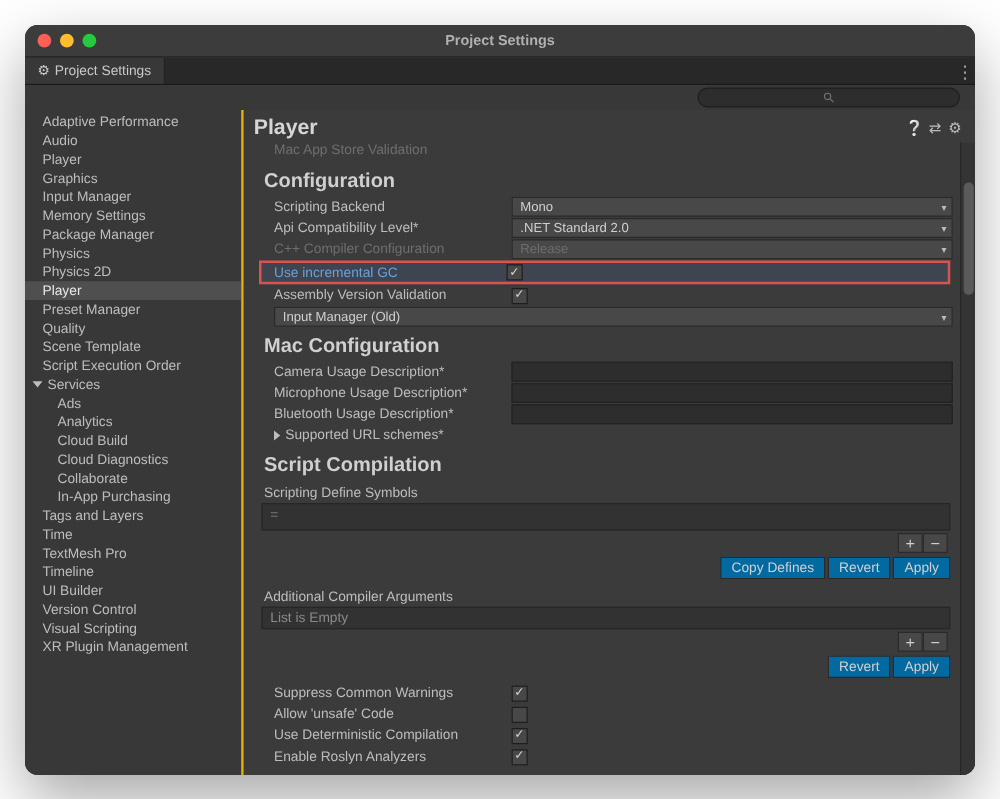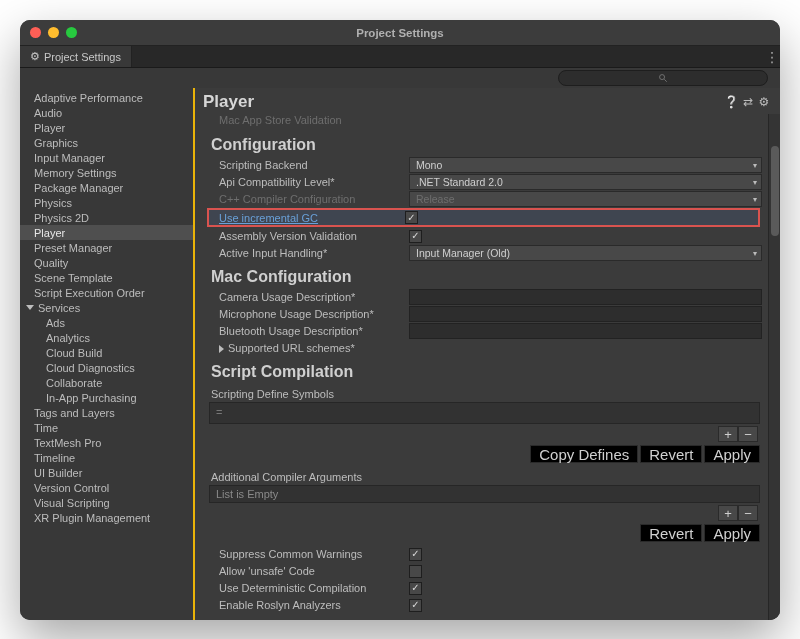--- a/index.html
+++ b/index.html
@@ -58,34 +58,34 @@
   .dropdown { height:16px; background:#484848; border:1px solid #2a2a2a; display:flex; align-items:center; padding:0 14px 0 6px; color:#cfcfcf; position:relative; font-size:10.5px;}
   .dropdown .arrow { position:absolute; right:4px; font-size:8px; color:#bbb;}
   .dropdown.dim { color:#6e6e6e; }
 
   .checkbox { width:13px; height:13px; border:1px solid #1e1e1e; background:#484848; display:flex; align-items:center; justify-content:center;}
   .checkbox.checked::after { content:"✓"; color:#d8d8d8; font-size:10px; line-height:1;}
 
   .textin { height:16px; background:#2d2d2d; border:1px solid #222; }
 
   .highlight-row { display:flex; align-items:center; padding:1px 4px 1px 10px; border:2px solid #d9534f; background: rgba(90,130,200,0.15); margin: 0 2px 1px -2px;}
-  .highlight-row .label { width:186px; color:#6aa0d8;text-decoration:underline; }
+  .highlight-row .label { width:186px; color:#6aa0d8; }
   .highlight-row .field { flex:1; }
 
   .rowtri { display:inline-block; width:0;height:0;border-top:4px solid transparent;border-bottom:4px solid transparent;border-left:5px solid #bdbdbd; margin-right:4px; vertical-align:middle;}
 
   .box { margin:2px 2px 0 0; }
   .box-head { color:#bdbdbd; padding:2px 2px; }
   .box-body { background:#323232; border:1px solid #262626; min-height:18px; display:flex; align-items:center; padding:0 6px; color:#8a8a8a;}
   .box-body.tall { min-height:22px; align-items:flex-start; padding-top:3px;}
   .drag { width:10px; color:#777; letter-spacing:-1px; }
   .pmrow { display:flex; justify-content:flex-end; padding:2px 2px; gap:0; }
   .pm { width:20px;height:16px;background:#484848;border:1px solid #2a2a2a; display:flex;align-items:center;justify-content:center; color:#d0d0d0; font-size:13px;}
   .btnrow { display:flex; justify-content:flex-end; gap:2px; padding:1px 2px 4px 2px;}
-  .btn { height:18px; background:#000000; border:1px solid #2a2a2a; color:#d0d0d0; padding:0 8px; display:flex; align-items:center; font-size:15px;}
+  .btn { height:18px; background:#0369a1; border:1px solid #2a2a2a; color:#d0d0d0; padding:0 8px; display:flex; align-items:center; font-size:11px;}
 
   .scrollbar { width:12px; background:#343434; border-left:1px solid #262626;}
   .scrollbar .thumb { width:8px; height:90px; background:#5a5a5a; border-radius:4px; margin:32px auto 0 auto;}
 
   .mainwrap { display:flex; flex:1; min-height:0;}
 </style>
 </head>
 <body>
 
 <div class="window">
@@ -206,21 +206,20 @@
               </div>
         </div>
 
         <div class="row">
           <div class="label">Assembly Version Validation</div>
           <div class="field">
                 <div class="checkbox checked"></div>
               </div>
         </div>
         <div class="row">
-          <div class="label">Active Input Handling*</div>
           <div class="field">
                 <div class="dropdown">
                   <span>Input Manager (Old)</span>
                   <span class="arrow">▾</span>
                 </div>
               </div>
         </div>
 
         <div class="section-title">Mac Configuration</div>
         <div class="row">

